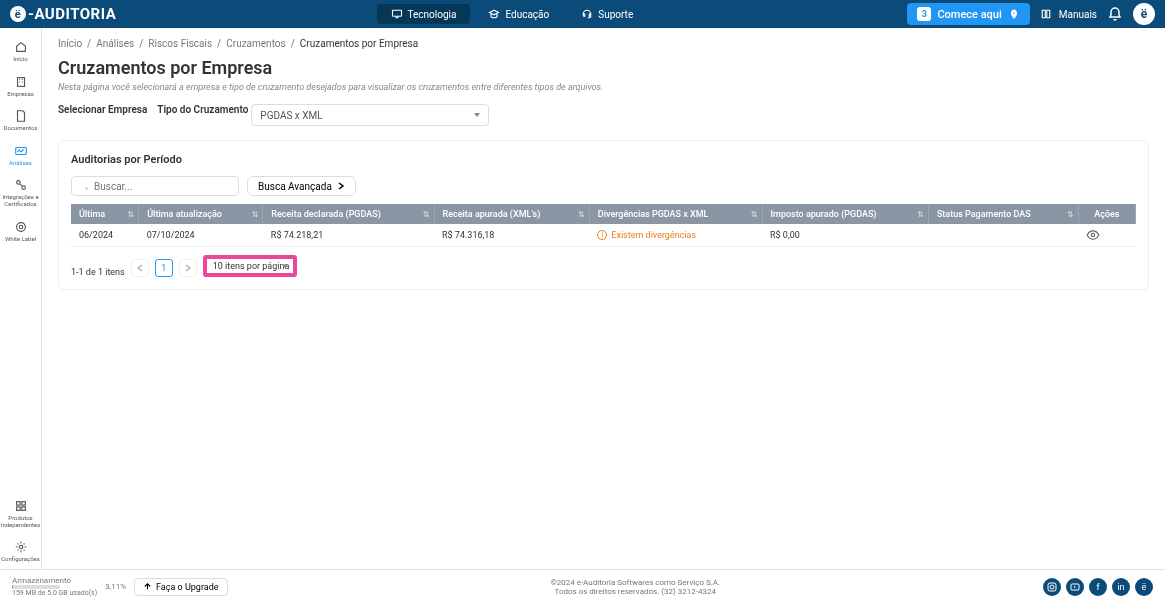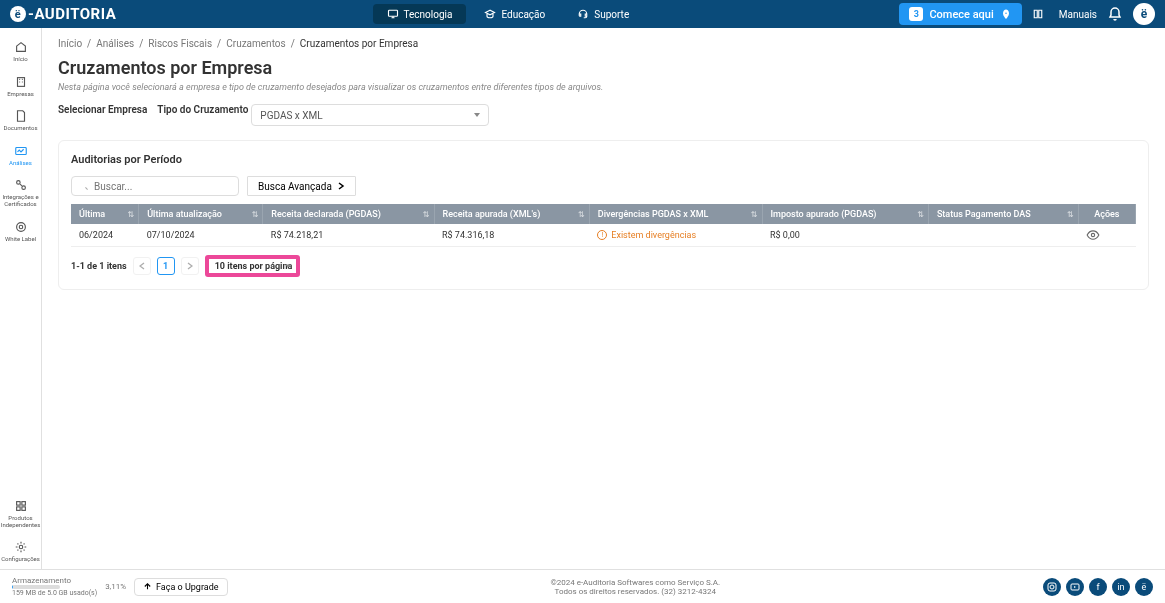--- a/index.html
+++ b/index.html
@@ -8,21 +8,21 @@
 .topbar { height: 28px; background: #0a4b7a; display: flex; align-items: center; padding: 0 10px; color: #fff; }
 .logo { font-weight: bold; font-size: 15px; letter-spacing: 0.5px; display: flex; align-items: center; gap: 2px; }
 .logo .e { background: #fff; color: #0a4b7a; border-radius: 50%; width: 16px; height: 16px; display: inline-flex; align-items: center; justify-content: center; font-size: 11px; }
 .topnav { display: flex; gap: 4px; margin: 0 auto; }
 .topnav-item { padding: 4px 14px; border-radius: 4px; display: flex; align-items: center; gap: 5px; font-size: 10px; cursor: pointer; }
 .topnav-item.active { background: #053856; }
 .topnav-item .ticon { width: 12px; height: 12px; }
 .topright { display: flex; align-items: center; gap: 10px; }
 .btn-start { background: #2196f3; color: #fff; padding: 4px 10px; border-radius: 4px; display: flex; align-items: center; gap: 6px; font-size: 11px; cursor: pointer; font-weight: 500; }
 .btn-start .step { background: #fff; color: #2196f3; border-radius: 3px; width: 14px; height: 14px; display: inline-flex; align-items: center; justify-content: center; font-size: 9px; font-weight: bold; }
-.manuals { display: flex; align-items: center; gap: 15px; font-size: 10px; cursor: pointer; text-align: center; }
+.manuals { display: flex; align-items: center; gap: 7px; font-size: 10px; cursor: pointer; text-align: center; }
 .bell, .avatar { width: 16px; height: 16px; cursor: pointer; }
 .avatar-circle { width: 22px; height: 22px; background: #fff; color: #0a4b7a; border-radius: 50%; display: flex; align-items: center; justify-content: center; font-weight: bold; cursor: pointer; font-size: 12px; }
 .body { display: flex; flex: 1; min-height: 0; }
 .sidebar { width: 42px; background: #fff; border-right: 1px solid #e0e0e0; display: flex; flex-direction: column; padding-top: 6px; }
 .side-item { display: flex; flex-direction: column; align-items: center; padding: 6px 2px; gap: 2px; cursor: pointer; color: #555; }
 .side-item.active { color: #2196f3; }
 .side-item .sicon { width: 14px; height: 14px; display: flex; align-items: center; justify-content: center; }
 .side-item .slabel { font-size: 6px; text-align: center; line-height: 1.1; }
 .side-spacer { flex: 1; }
 .main { flex: 1; padding: 10px 16px; overflow: auto; background: #fff; }
@@ -38,29 +38,29 @@
 .select.company { width: 238px; color: #ccc; filter: blur(0.5px); }
 .select.type { width: 238px; color: #555; }
 .select::after { content: ''; position: absolute; right: 8px; top: 50%; transform: translateY(-50%); border-left: 3px solid transparent; border-right: 3px solid transparent; border-top: 4px solid #888; }
 .panel { border: 1px solid #eee; border-radius: 6px; padding: 12px; }
 .panel-title { font-size: 11px; font-weight: 600; margin-bottom: 10px; }
 .search-row { display: flex; gap: 8px; margin-bottom: 8px; }
 .search-input { border: 1px solid #ddd; border-radius: 4px; padding: 4px 8px 4px 22px; font-size: 10px; width: 168px; height: 20px; position: relative; }
 .search-wrap { position: relative; }
 .search-wrap::before { content: ''; position: absolute; left: 7px; top: 50%; transform: translateY(-50%); width: 8px; height: 8px; border: 1px solid #aaa; border-radius: 50%; }
 .search-wrap::after { content: ''; position: absolute; left: 14px; top: 12px; width: 3px; height: 1px; background: #aaa; transform: rotate(45deg); }
-.btn-adv { border: 1px solid #ddd; border-radius: 1px; padding: 4px 10px; font-size: 10px; background: #fff; cursor: pointer; display: flex; align-items: center; gap: 5px; height: 20px; }
+.btn-adv { border: 1px solid #ddd; border-radius: 6px; padding: 4px 10px; font-size: 10px; background: #fff; cursor: pointer; display: flex; align-items: center; gap: 5px; height: 20px; }
 .table { width: 100%; border-collapse: collapse; }
 .table thead th { background: #8a96a3; color: #fff; font-size: 9px; font-weight: 500; text-align: left; padding: 5px 8px; border-right: 1px solid #9aa5b0; position: relative; }
 .table thead th .sort { position: absolute; right: 4px; top: 50%; transform: translateY(-50%); font-size: 8px; opacity: 0.7; }
 .table tbody td { font-size: 9px; padding: 6px 8px; border-bottom: 1px solid #eee; }
 .diverg { display: flex; align-items: center; gap: 4px; color: #e67e22; }
 .diverg-icon { width: 10px; height: 10px; border: 1px solid #e67e22; border-radius: 50%; display: inline-flex; align-items: center; justify-content: center; font-size: 7px; }
 .eye-icon { cursor: pointer; color: #666; font-size: 11px; }
-.pagination { display: flex; align-items: center; gap: 6px; margin-top: 8px; font-size: 9px; font-weight: bold; }
+.pagination { display: flex; align-items: flex-end; gap: 6px; margin-top: 8px; font-size: 9px; }
 .page-btn { border: 1px solid #ddd; border-radius: 3px; width: 18px; height: 18px; display: flex; align-items: center; justify-content: center; cursor: pointer; background: #fff; }
 .page-btn.active { border-color: #2196f3; color: #2196f3; }
 .page-btn.disabled { opacity: 0.4; cursor: not-allowed; }
 .page-size { border: 4px solid #ec4899; border-radius: 3px; padding: 2px 4px 2px 6px; font-size: 9px; position: relative; }
 .page-size::after { content: ''; position: absolute; right: 5px; top: 50%; transform: translateY(-50%); border-left: 3px solid transparent; border-right: 3px solid transparent; border-top: 3px solid #888; }
 .footer { height: 34px; border-top: 1px solid #e0e0e0; display: flex; align-items: center; padding: 0 12px; font-size: 8px; color: #777; }
 .foot-left { display: flex; align-items: center; gap: 8px; }
 .storage-bar { width: 48px; height: 4px; background: #ddd; border-radius: 2px; overflow: hidden; }
 .storage-fill { width: 3%; height: 100%; background: #2196f3; }
 .upgrade-btn { border: 1px solid #ddd; border-radius: 4px; padding: 3px 8px; font-size: 9px; display: flex; align-items: center; gap: 4px; cursor: pointer; background: #fff; }

